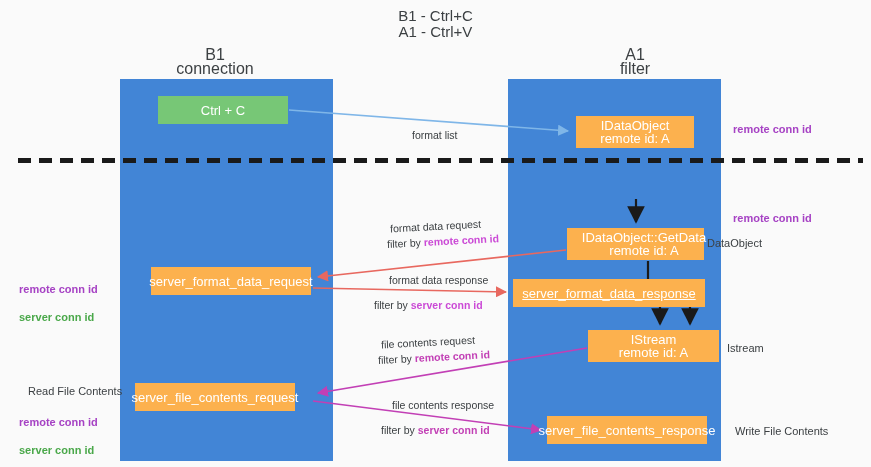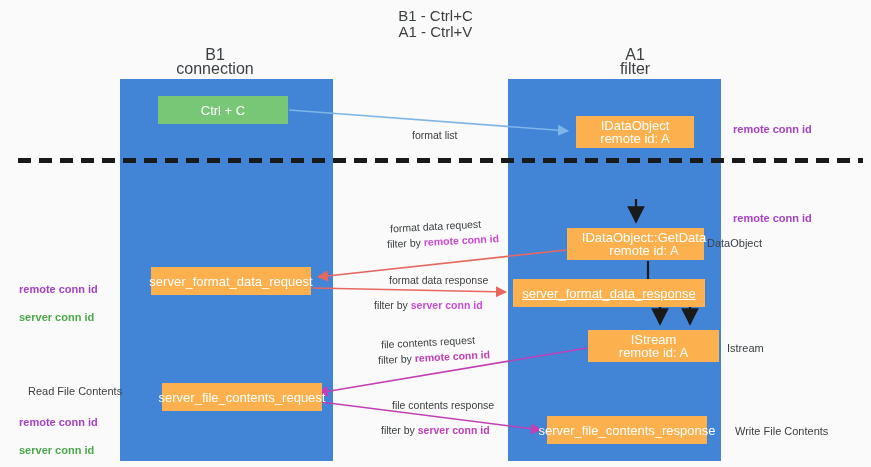--- a/index.html
+++ b/index.html
@@ -77,21 +77,21 @@
   .node.green  { background: #77c776; }
   .node.orange { background: #fcb14e; }
 
   #node-ctrlc   { left: 158px; top: 96px;  width: 130px; height: 28px; }
   #node-idata   { left: 576px; top: 116px; width: 118px; height: 32px; }
   #node-ctrlv   { left: 578px; top: 172px; width: 116px; height: 26px; }
   #node-getdata { left: 567px; top: 228px; width: 137px; height: 32px; padding-left: 21px; }
   #node-sfdreq  { left: 151px; top: 267px; width: 160px; height: 28px; }
   #node-sfdres  { left: 513px; top: 279px; width: 192px; height: 28px; text-decoration: underline; }
   #node-istream { left: 588px; top: 330px; width: 131px; height: 32px; }
-  #node-sfcreq  { left: 162px; top: 383px; width: 160px; height: 28px; }
+  #node-sfcreq  { left: 135px; top: 383px; width: 160px; height: 28px; }
   #node-sfcres  { left: 547px; top: 416px; width: 160px; height: 28px; text-align: right; }
 
   
   .ann {
     font-size: 11px;
     line-height: 14px;
     white-space: pre-line;
   }
   .ann.purple { color: #a642c4; font-weight: bold; }
   .ann.plain  { color: #3c4043; }

